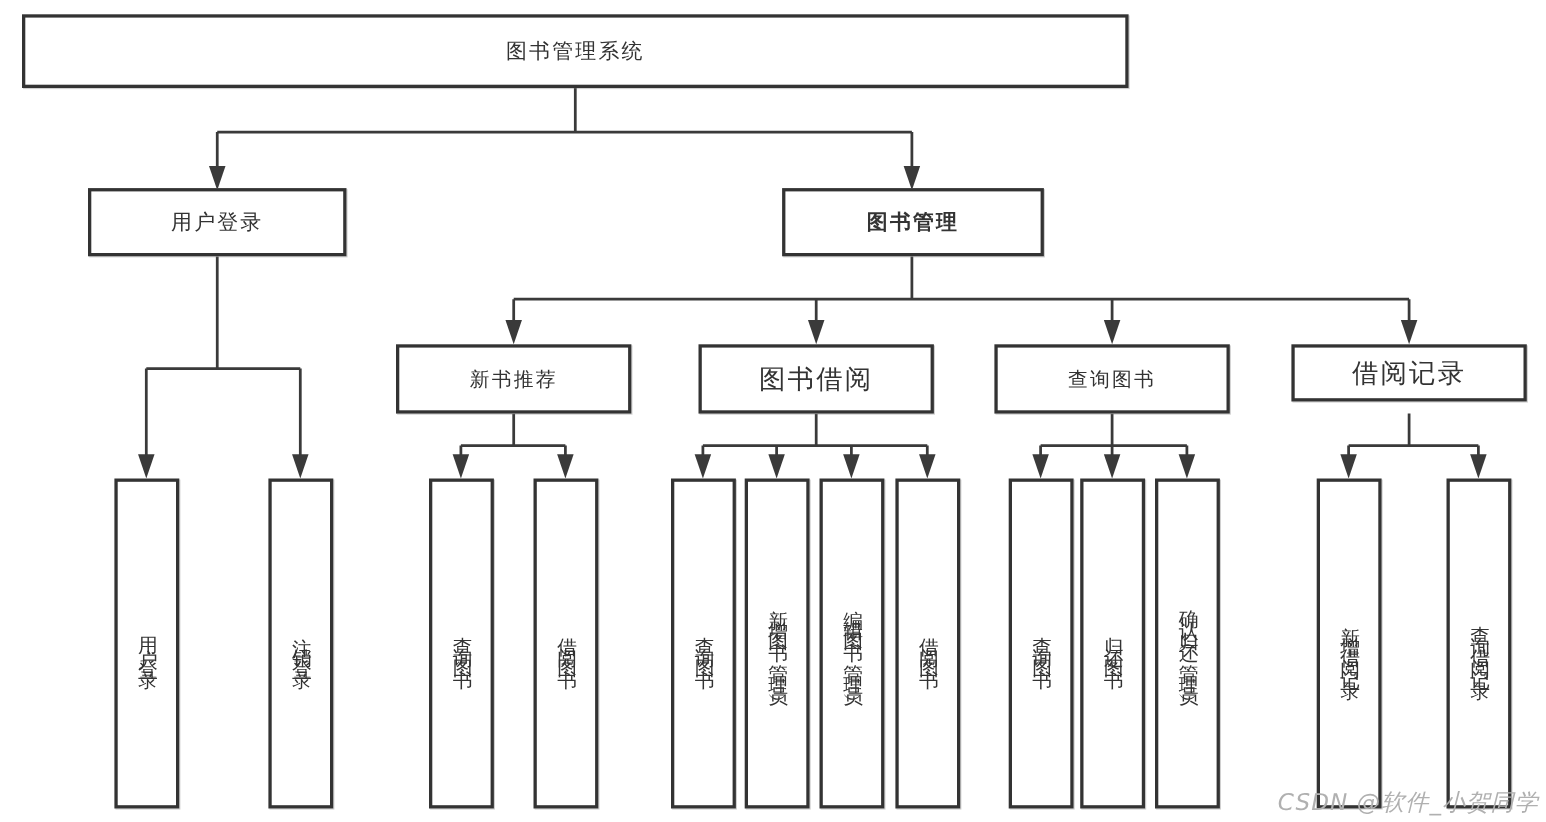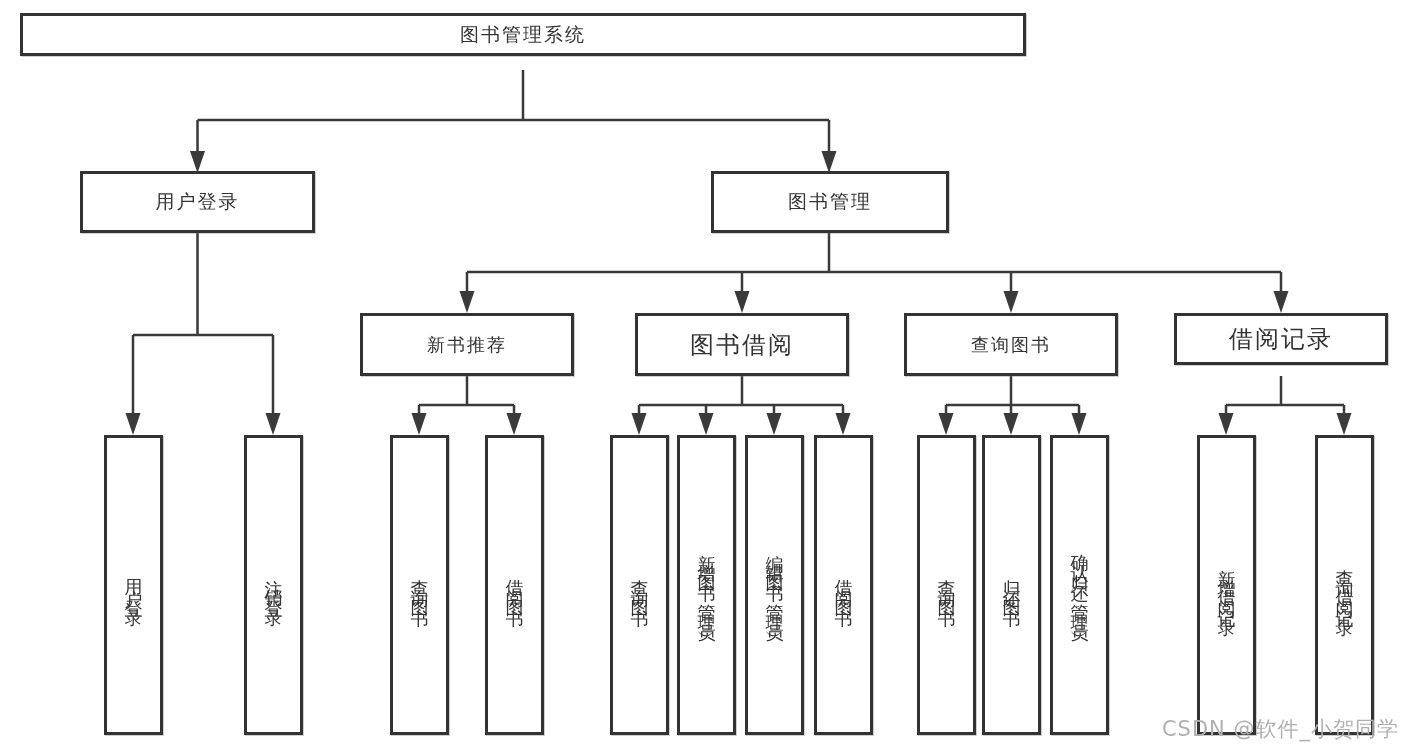--- a/index.html
+++ b/index.html
@@ -34,41 +34,42 @@
   }
   .vtext{
     writing-mode:vertical-rl;
     text-orientation:mixed;
     font-size:18px;
     letter-spacing:10px;
     line-height:1;
     white-space:nowrap;
   }
   
-  .n-root   {left:20px;  top:13px;  width:1006px; height:43px;text-align:right;}
+  .n-root   {left:20px;  top:13px;  width:1006px; height:67px;text-align:right;}
   .n-login  {left:80px;  top:171px; width:235px;  height:62px;}
-  .n-mgmt   {left:711px; top:171px; width:238px;  height:62px;}
+  .n-mgmt   {left:711px; top:171px; width:238px;  height:62px;font-weight:bold;}
   .n-newrec {left:360px; top:313px; width:214px;  height:63px; font-size:18px;text-align:center;}
   .n-borrow {left:635px; top:313px; width:214px;  height:63px; font-size:24px;text-align:right;}
   .n-current{left:904px; top:313px; width:214px;  height:63px; font-size:18px;}
   .n-record {left:1174px;top:313px; width:214px;  height:52px; font-size:24px;}
   .l-a1{left:104px;} .l-a2{left:244px;}
   .l-b1{left:390px;} .l-b2{left:485px;}
   .l-c1{left:610px;} .l-c2{left:677px;} .l-c3{left:745px;} .l-c4{left:814px;}
   .l-d1{left:917px;} .l-d2{left:982px;} .l-d3{left:1050px;}
   .l-e1{left:1197px;} .l-e2{left:1315px;}
   .leaf{top:435px;}
   .watermark{
     position:absolute;
     right:6px;bottom:4px;
     font-size:21px;
     color:#b0b0b0;
     letter-spacing:1px;
     z-index:3;
     white-space:nowrap;
+    font-style:italic;
   }
 </style>
 </head>
 <body>
 
 <div class="stage">
 
   <svg class="connectors" width="1405" height="747" viewBox="0 0 1405 747">
     <g stroke="#3a3a3a" stroke-width="2.5" fill="none">
 

